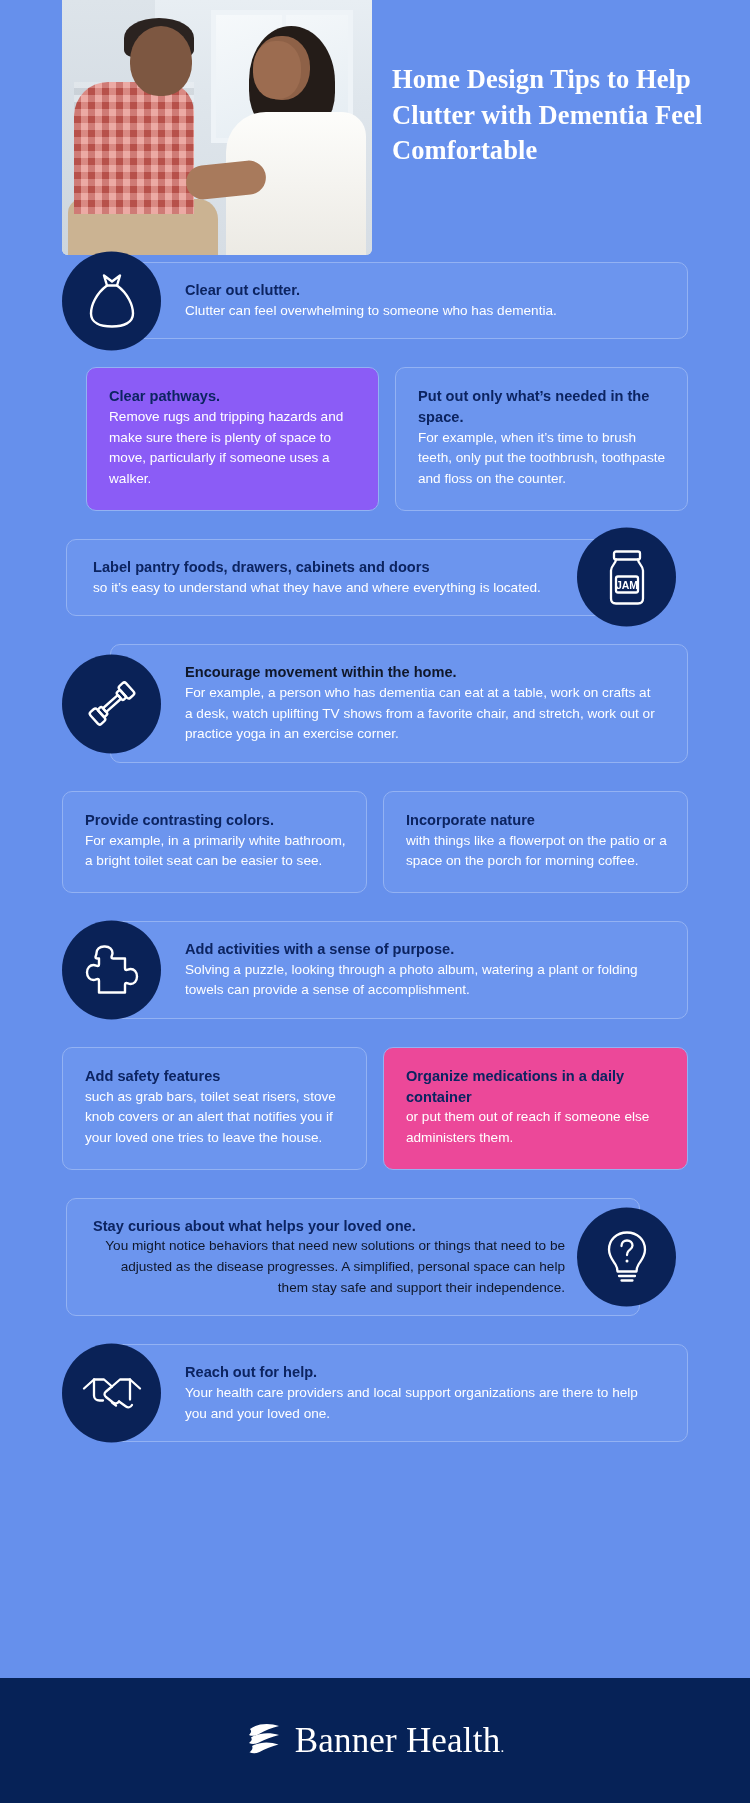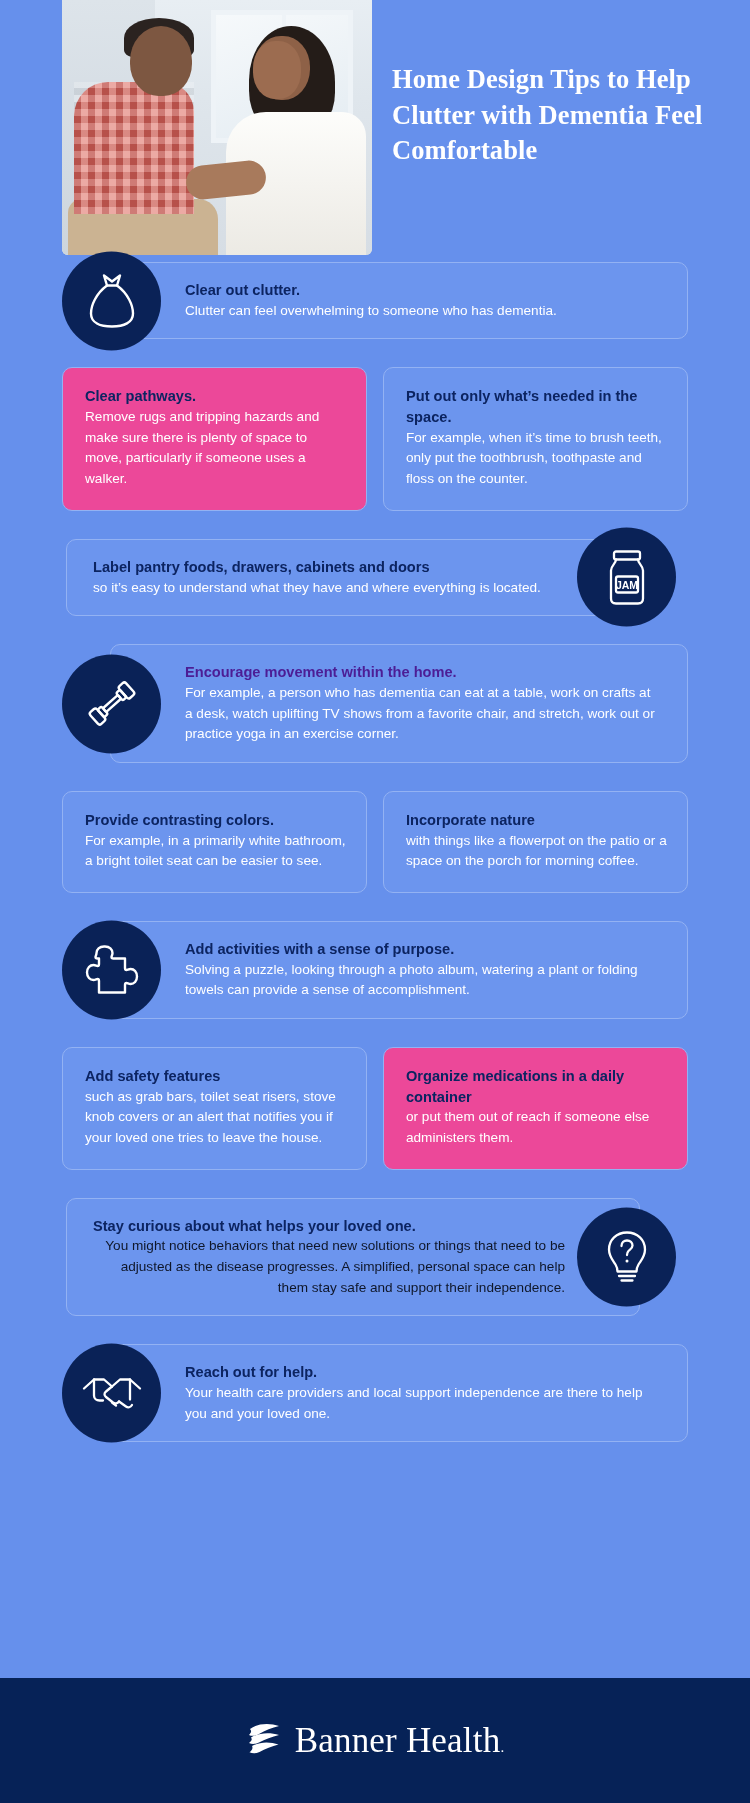--- a/index.html
+++ b/index.html
@@ -234,21 +234,21 @@
     </div>
     <div class="card" style="background: rgb(108, 149, 238); border-color: rgb(147, 178, 243);">
       <div class="h" style="color: rgb(12, 36, 97);">Clear out clutter.</div>
       <div class="b" style="color: rgb(255, 255, 255);">Clutter can feel overwhelming to someone who has dementia.</div>
     </div>
   </div>
 
   <div class="gap-md"></div>
 
   <div class="pair">
-    <div class="card" style="background: #ec4899; border-color: rgb(147, 178, 243);">
+    <div class="card" style="background: #8b5cf6; border-color: rgb(147, 178, 243); margin-left: 24px;">
       <div class="h" style="color: rgb(12, 36, 97);">Clear pathways.</div>
       <div class="b" style="color: rgb(255, 255, 255);">Remove rugs and tripping hazards and make sure there is plenty of space to move, particularly if someone uses a walker.</div>
     </div>
     <div class="card" style="background: rgb(108, 149, 238); border-color: rgb(147, 178, 243);">
       <div class="h" style="color: rgb(12, 36, 97);">Put out only what’s needed in the space.</div>
       <div class="b" style="color: rgb(255, 255, 255);">For example, when it’s time to brush teeth, only put the toothbrush, toothpaste and floss on the counter.</div>
     </div>
   </div>
 
   <div class="gap-md"></div>
@@ -276,21 +276,21 @@
         <g transform="rotate(-42 29 29)">
           <rect x="5" y="21" width="9" height="16" rx="2.5"></rect>
           <rect x="14" y="24" width="5" height="10" rx="1.8"></rect>
           <rect x="19" y="26.5" width="20" height="5" rx="1.6"></rect>
           <rect x="39" y="24" width="5" height="10" rx="1.8"></rect>
           <rect x="44" y="21" width="9" height="16" rx="2.5"></rect>
         </g>
       </svg>
     </div>
     <div class="card" style="background: rgb(108, 149, 238); border-color: rgb(147, 178, 243);">
-      <div class="h" style="color: #4c1d95;">Encourage movement within the home.</div>
+      <div class="h" style="color: #0f172a;">Encourage movement within the home.</div>
       <div class="b" style="color: rgb(255, 255, 255);">For example, a person who has dementia can eat at a table, work on crafts at a desk, watch uplifting TV shows from a favorite chair, and stretch, work out or practice yoga in an exercise corner.</div>
     </div>
   </div>
 
   <div class="gap-md"></div>
 
   <div class="pair">
     <div class="card" style="background: rgb(108, 149, 238); border-color: rgb(147, 178, 243);">
       <div class="h" style="color: rgb(12, 36, 97);">Provide contrasting colors.</div>
       <div class="b" style="color: rgb(255, 255, 255);">For example, in a primarily white bathroom, a bright toilet seat can be easier to see.</div>
@@ -355,21 +355,21 @@
         <path d="M58 19 L48 10 L38 10 L30 17"></path>
         <path d="M30 17 L24 22 C22 23.5 22 26 24 27.5 L31 33 C33 34.5 35.5 34 37 32"></path>
         <path d="M37 32 L44 37 C46 38.5 48.5 38 50 35.5"></path>
         <path d="M12 10 L12 26 C12 29 14.5 31 17.5 31 L21 31"></path>
         <path d="M48 10 L48 30"></path>
         <path d="M30 33 L34 36"></path>
       </svg>
     </div>
     <div class="card" style="background: rgb(108, 149, 238); border-color: rgb(147, 178, 243);">
       <div class="h" style="color: rgb(12, 36, 97);">Reach out for help.</div>
-      <div class="b" style="color: rgb(255, 255, 255);">Your health care providers and local support independence are there to help you and your loved one.</div>
+      <div class="b" style="color: rgb(255, 255, 255);">Your health care providers and local support organizations are there to help you and your loved one.</div>
     </div>
   </div>
 
   <div class="footer" style="background: rgb(6, 34, 87);">
     <span>
       <svg width="38" height="34" viewBox="0 0 38 34" fill="#fff">
         <path d="M4 7 C12 1 24 1 33 4 C26 5.5 19 8.5 13 12 C9.5 14 6 14.5 3 13 C5 11 6 9 4 7 Z"></path>
         <path d="M5 15.5 C13 10.5 24 10 33 13 C26 14.5 19 17.5 13 20.5 C9.5 22.2 6 22.5 3 21 C5.5 19.2 6.5 17.5 5 15.5 Z"></path>
         <path d="M6 24 C14 19.5 24 19.5 32.5 22.5 C26 24 19 27 13.5 30 C10 31.6 6.5 31.8 3.5 30.2 C6 28.4 7.2 26.2 6 24 Z"></path>
       </svg>

